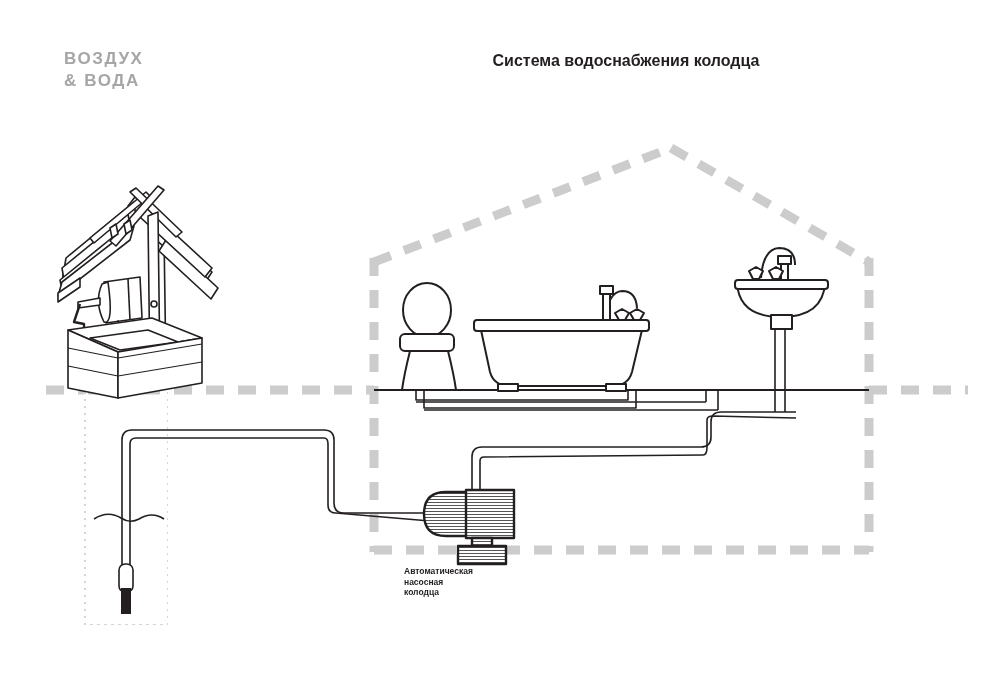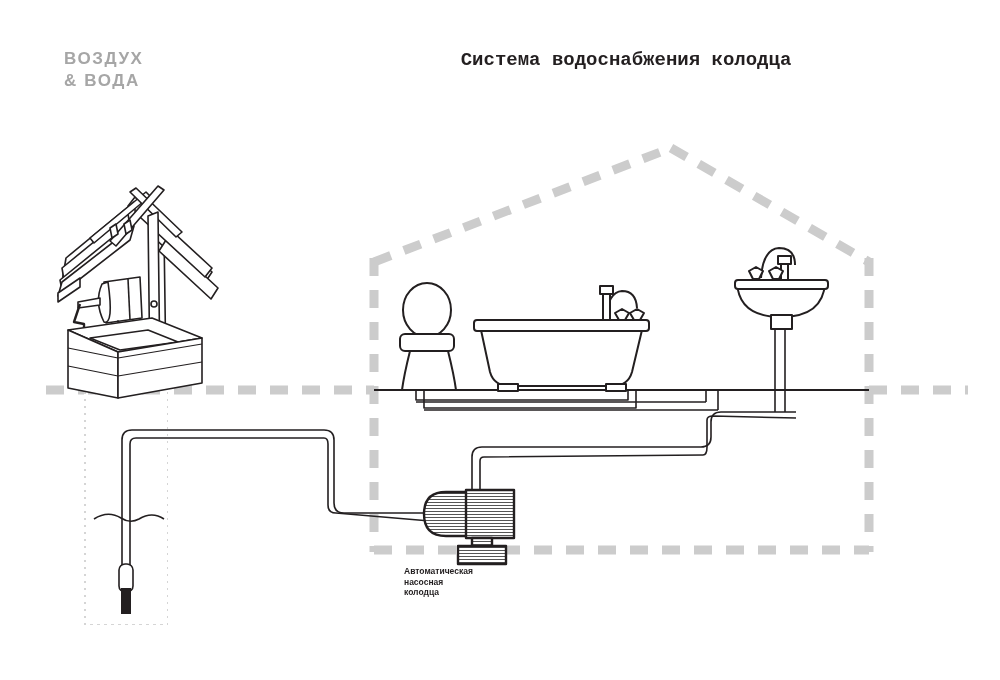--- a/index.html
+++ b/index.html
@@ -34,23 +34,23 @@
     color: #a6a6a6;
     white-space: pre;
     user-select: none;
   }
   .title {
     position: absolute;
     left: 300px;
     top: 48px;
     width: 640px;
     text-align: center;
-    font-family: Liberation Mono, monospace;
+    font-family: Liberation Sans, sans-serif;
     font-weight: bold;
-    font-size: 19px;
+    font-size: 16px;
     line-height: 25px;
     color: #231f20;
   }
   .title .line2 { display: block; }
   .pump-caption {
     position: absolute;
     left: 398px;
     top: 566px;
     width: 165px;
     text-align: left;

